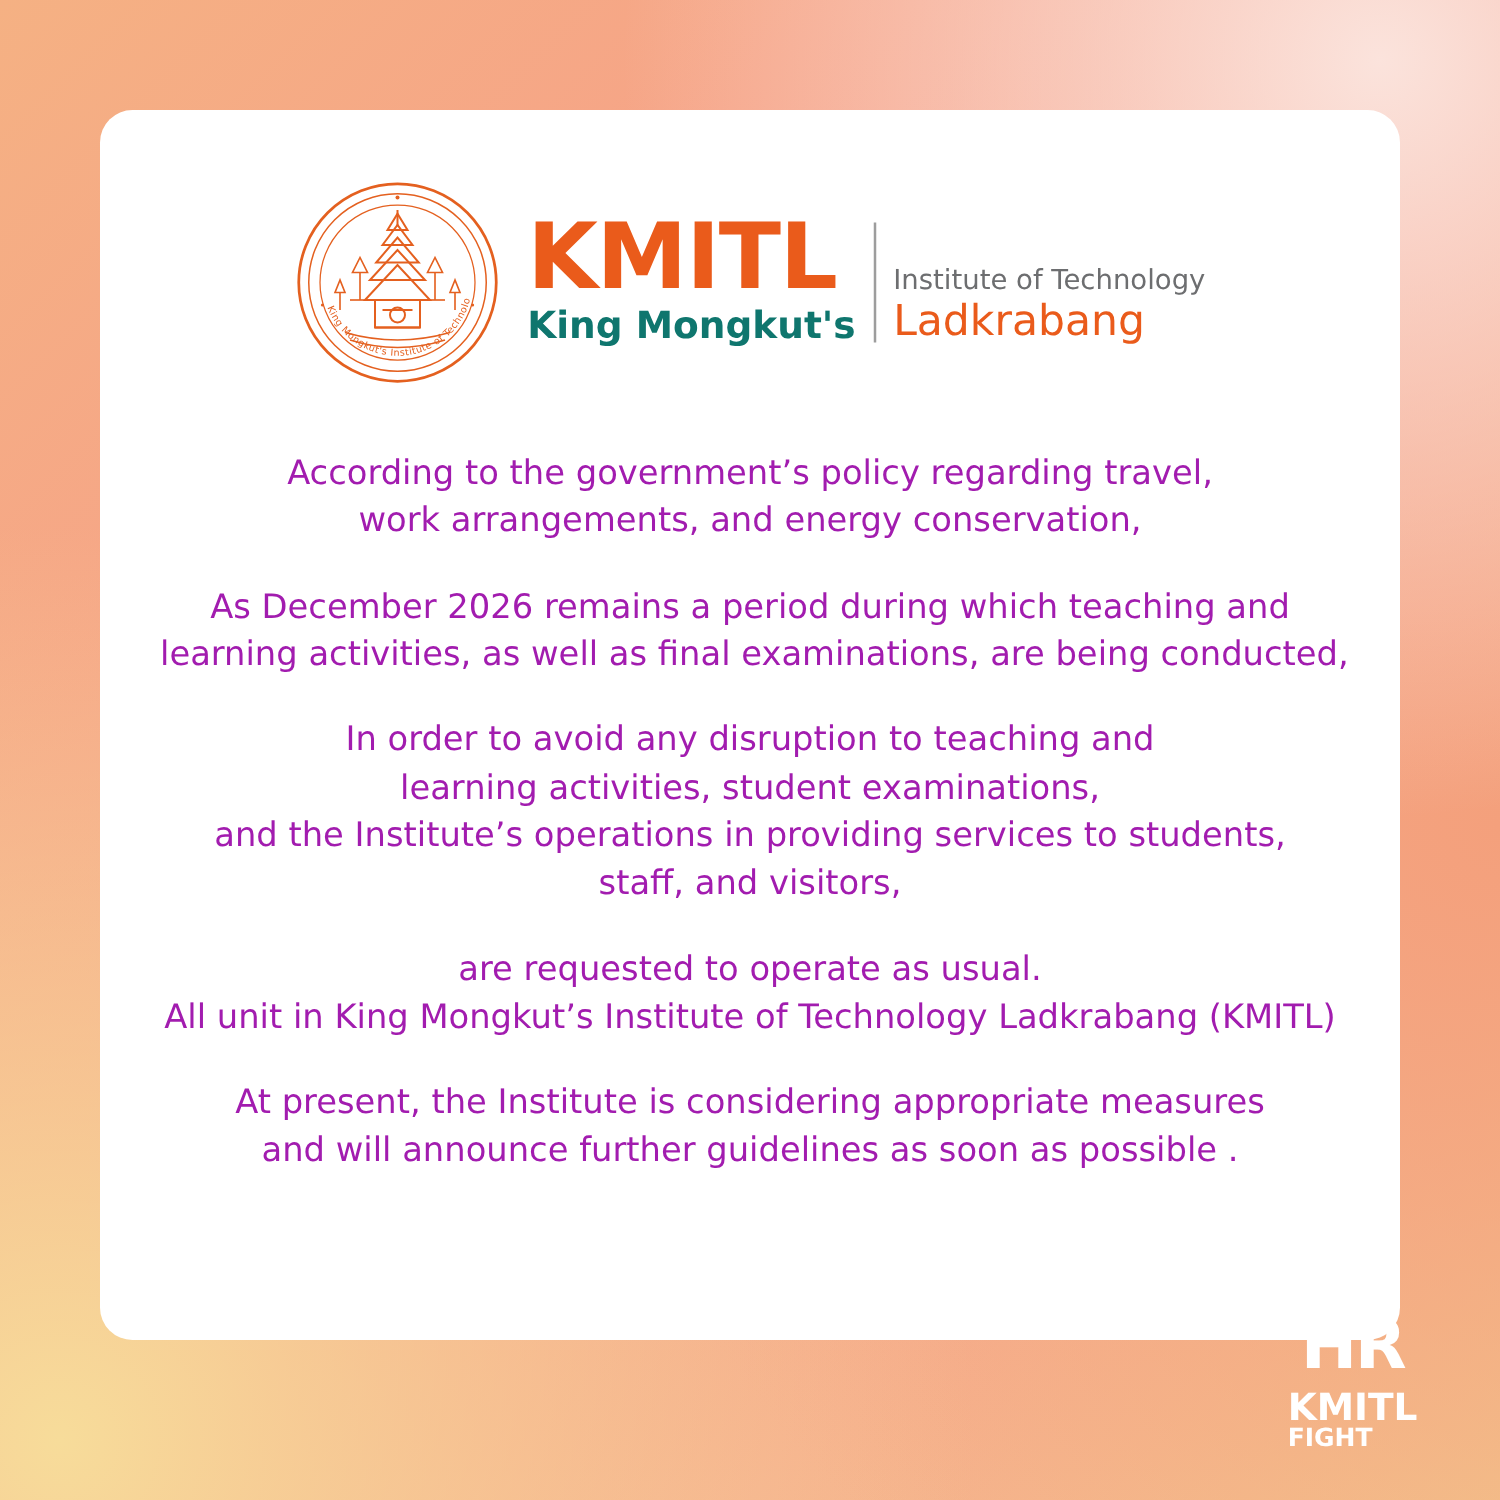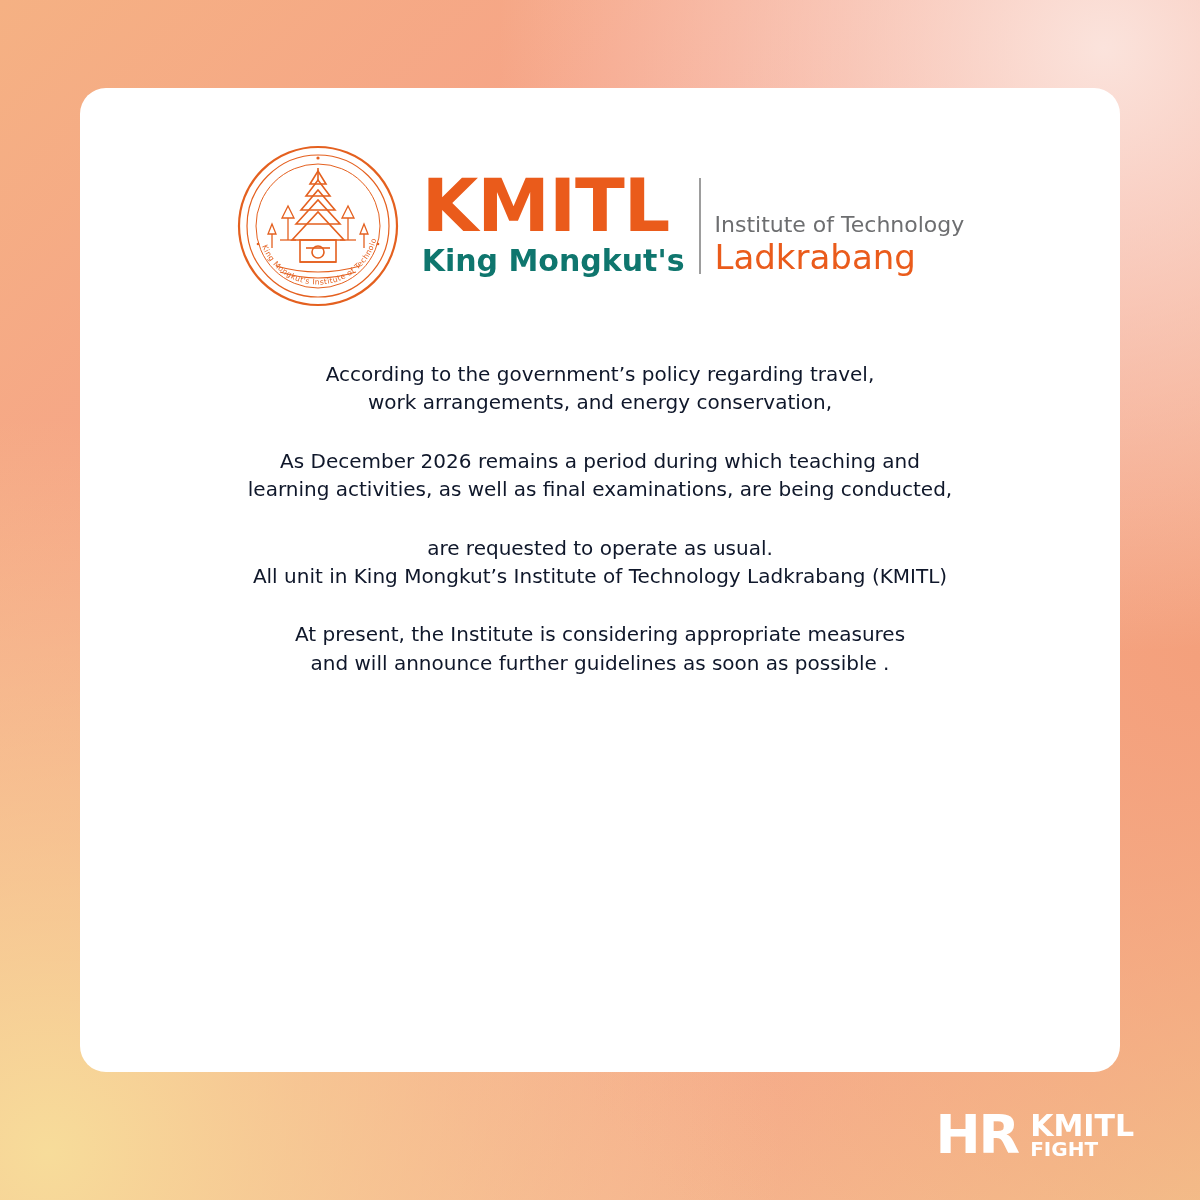--- a/index.html
+++ b/index.html
@@ -98,38 +98,39 @@
     font-family: "DejaVu Sans", sans-serif;
   }
 
   
   .body-text {
     position: absolute;
     left: 48px;
     right: 48px;
     top: 272px;
     text-align: center;
-    color: #0f172a;
-    font-size: 20px;
+    color: #a21caf;
+    font-size: 27px;
     line-height: 1.42;
     font-family: "DejaVu Sans", sans-serif;
   }
 
   .para { margin: 0 0 30px 0; }
   .para:last-child { margin-bottom: 16px; }
   .para .line { display: block; white-space: nowrap; }
 
   
   .footer-brand {
     position: absolute;
     right: 66px;
     bottom: 40px;
     display: flex;
     align-items: center;
     gap: 12px;
+    flex-direction: column;
   }
 
   .hr-mark {
     font-size: 54px;
     line-height: 0.9;
     font-weight: bold;
     letter-spacing: -2px;
     color: #ffffff;
     font-family: "DejaVu Sans", sans-serif;
   }
@@ -219,20 +220,26 @@
       <p class="para">
         <span class="line">According to the government’s policy regarding travel,</span>
         <span class="line">work arrangements, and energy conservation,</span>
       </p>
 
       <p class="para">
         <span class="line">As December 2026 remains a period during which teaching and</span>
         <span class="line">learning activities, as well as final examinations, are being conducted,</span>
       </p>
 
+      <p class="para">
+        <span class="line">In order to avoid any disruption to teaching and</span>
+        <span class="line">learning activities, student examinations,</span>
+        <span class="line">and the Institute’s operations in providing services to students,</span>
+        <span class="line">staff, and visitors,</span>
+      </p>
 
       <p class="para">
         <span class="line">are requested to operate as usual.</span>
         <span class="line">All unit in King Mongkut’s Institute of Technology Ladkrabang (KMITL)</span>
       </p>
 
       <p class="para">
         <span class="line">At present, the Institute is considering appropriate measures</span>
         <span class="line">and will announce further guidelines as soon as possible .</span>
       </p>

